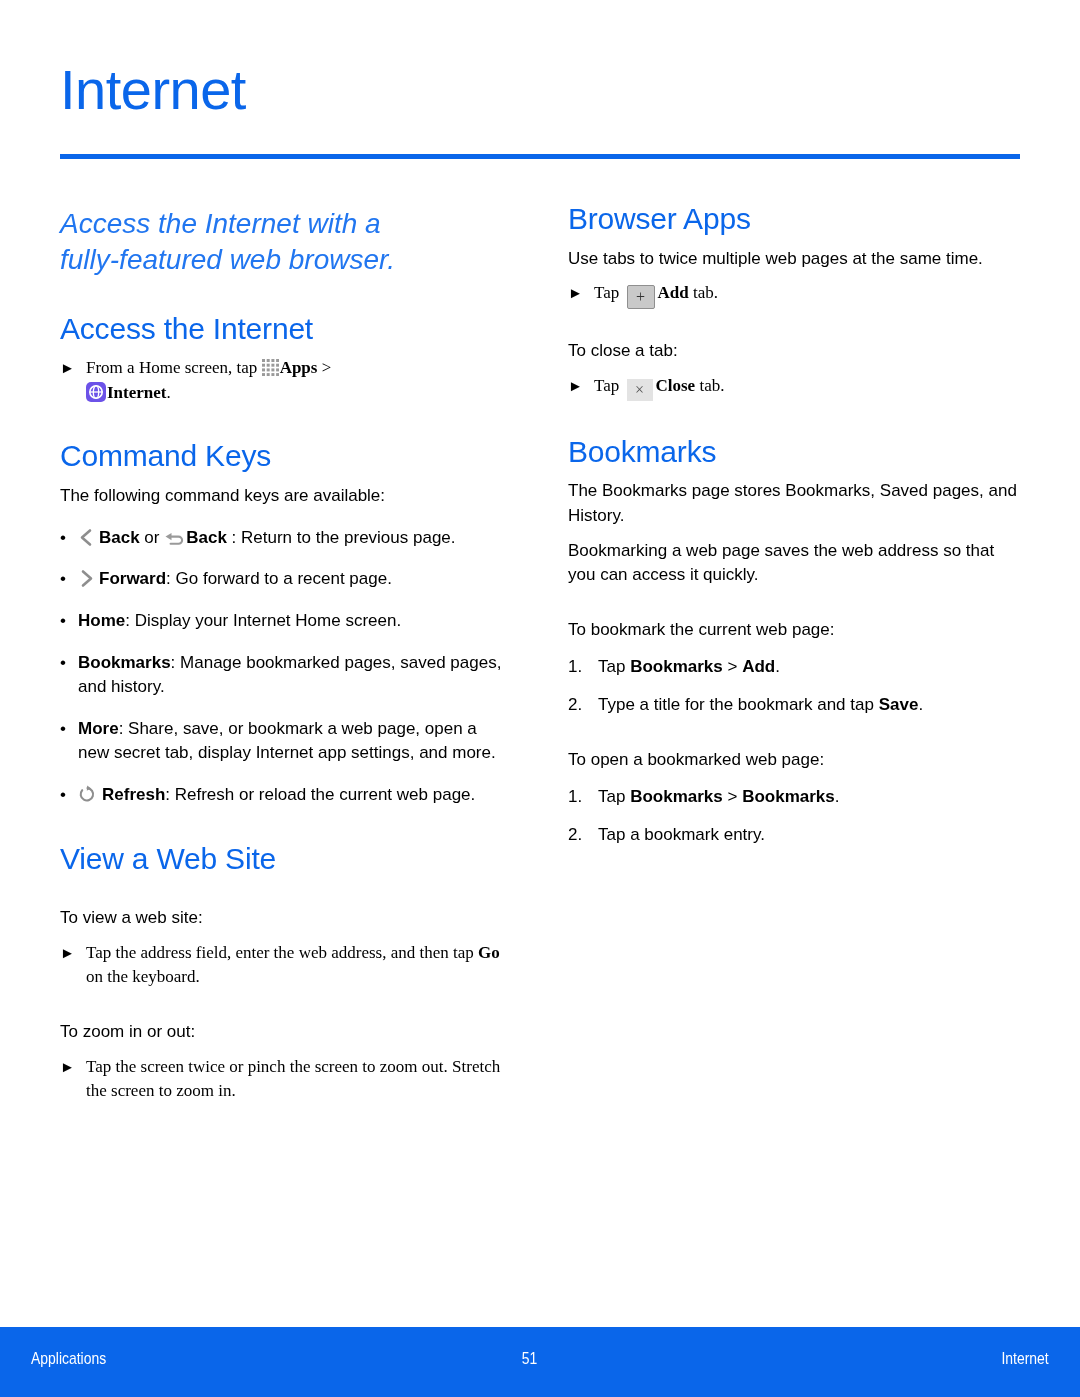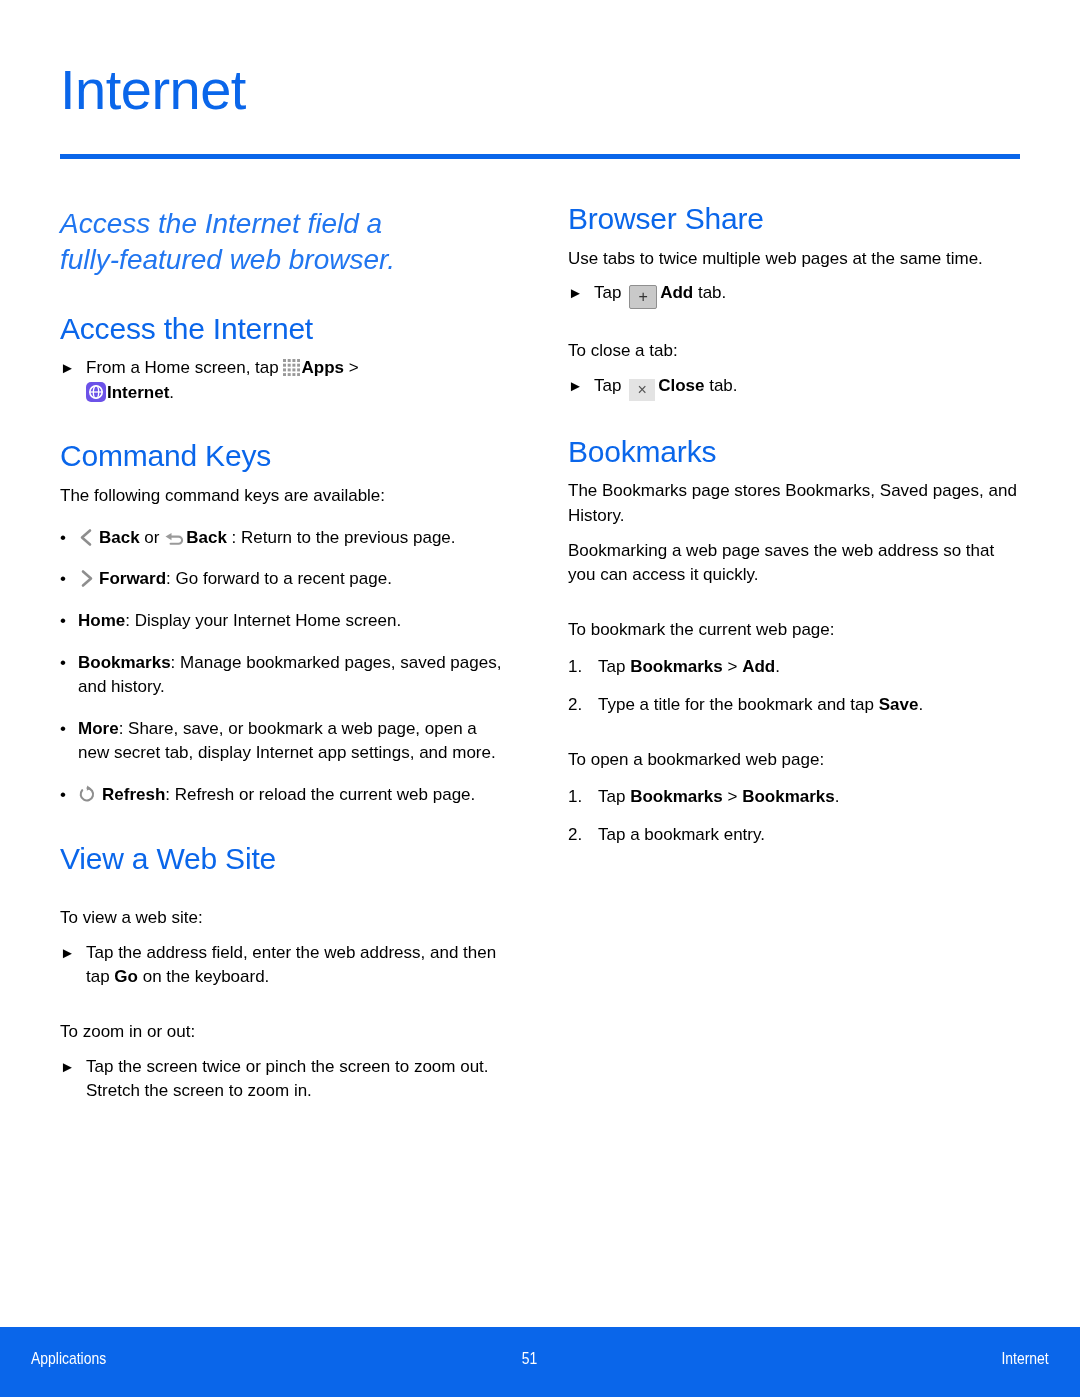--- a/index.html
+++ b/index.html
@@ -94,21 +94,21 @@
     font-size: 17px;
     line-height: 1.45;
     margin-top: 10px;
   }
   .arrow-mark {
     flex: 0 0 26px;
     color: #000;
     font-size: 15px;
     line-height: 1.6;
   }
-  .arrow-text { flex: 1 1 auto; }
+  .arrow-text { flex: 1 1 auto; font-family: Liberation Serif, serif; }
 
   
   .bullet-item {
     display: flex;
     font-size: 17px;
     line-height: 1.45;
     margin-top: 17px;
   }
   .bullet-mark {
     flex: 0 0 18px;
@@ -217,21 +217,21 @@
 <div class="page-header">
   <h1 class="page-title">Internet</h1>
 </div>
 <div class="title-rule"></div>
 
 <div class="columns">
 
   <div class="col col-left">
 
     <div class="lead">
-      <span>Access the Internet field a</span><br>
+      <span>Access the Internet with a</span><br>
       <span>fully-featured web browser.</span>
     </div>
 
     <h2 class="section">Access the Internet</h2>
 
     <div class="arrow-item">
       <span class="arrow-mark">►</span>
       <span class="arrow-text"><span>From a Home screen, tap </span><span class="ico ico-apps"><svg viewBox="0 0 17 17" width="17" height="17">
               <g fill="#9a9a9a">
                 <rect x="0" y="0" width="3" height="3"></rect>
@@ -315,21 +315,21 @@
 
     <div class="arrow-item">
       <span class="arrow-mark">►</span>
       <span class="arrow-text">Tap the screen twice or pinch the screen to zoom out. Stretch the screen to zoom in.</span>
     </div>
 
   </div>
 
   <div class="col col-right">
 
-    <h2 class="section first">Browser Share</h2>
+    <h2 class="section first">Browser Apps</h2>
     <p class="body">Use tabs to twice multiple web pages at the same time.</p>
 
 
     <div class="arrow-item">
       <span class="arrow-mark">►</span>
       <span class="arrow-text"><span>Tap </span><span class="keybox keybox-add">+</span><b>Add</b><span> tab.</span></span>
     </div>
 
     <p class="body gap">To close a tab:</p>
 

